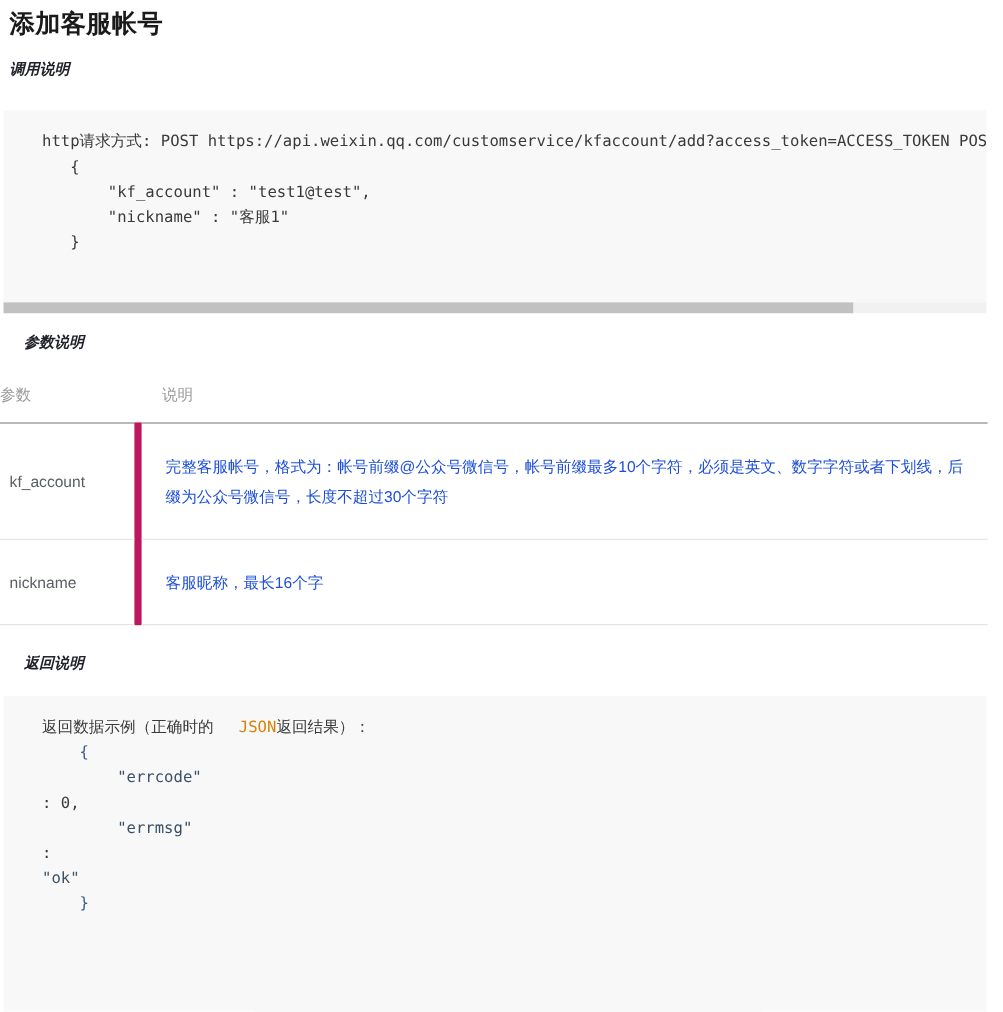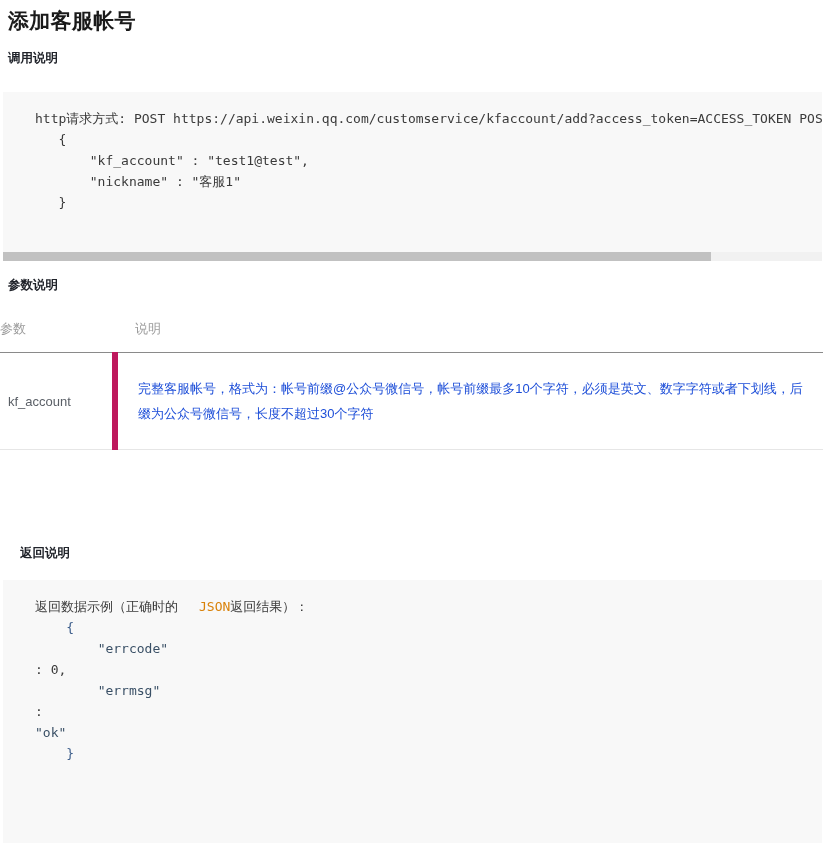--- a/index.html
+++ b/index.html
@@ -36,24 +36,25 @@
     line-height: 1.4;
   }
 
   .section-heading {
     margin: 0;
     padding: 0 0 0 8px;
     font-size: 12.5px;
     font-weight: bold;
     color: #20232a;
     line-height: 1.4;
+    font-style: italic;
   }
 
   .sec-call     { position: absolute; top: 50px;  left: 0; }
-  .sec-params   { position: absolute; top: 277px; left: 0; }
+  .sec-params   { position: absolute; top: 277px; left: 12px; }
   .sec-return   { position: absolute; top: 545px; left: 12px; }
 
   
   .codeblock {
     position: absolute;
     left: 3px;
     background: #f8f8f8;
     box-sizing: border-box;
     overflow: hidden;
   }
@@ -168,20 +169,24 @@
       <tr>
         <th class="col-name">参数</th>
         <th class="col-desc">说明</th>
       </tr>
     </thead>
     <tbody>
       <tr class="row-tall">
         <td class="cell-name">kf_account</td>
         <td class="cell-desc">完整客服帐号，格式为：帐号前缀@公众号微信号，帐号前缀最多10个字符，必须是英文、数字字符或者下划线，后缀为公众号微信号，长度不超过30个字符</td>
       </tr>
+      <tr class="row-short">
+        <td class="cell-name">nickname</td>
+        <td class="cell-desc">客服昵称，最长16个字</td>
+      </tr>
     </tbody>
   </table>
 
   <h2 class="section-heading sec-return">返回说明</h2>
 
   <div class="codeblock code-2">
     <pre class="code-text" id="response-code"><span>返回数据示例（正确时的<span class="tok-hl">JSON</span>返回结果）：</span>
 <span>    <span class="tok-punc">{</span></span>
 <span>        <span class="tok-str">"errcode"</span></span>
 <span>: 0,</span>

